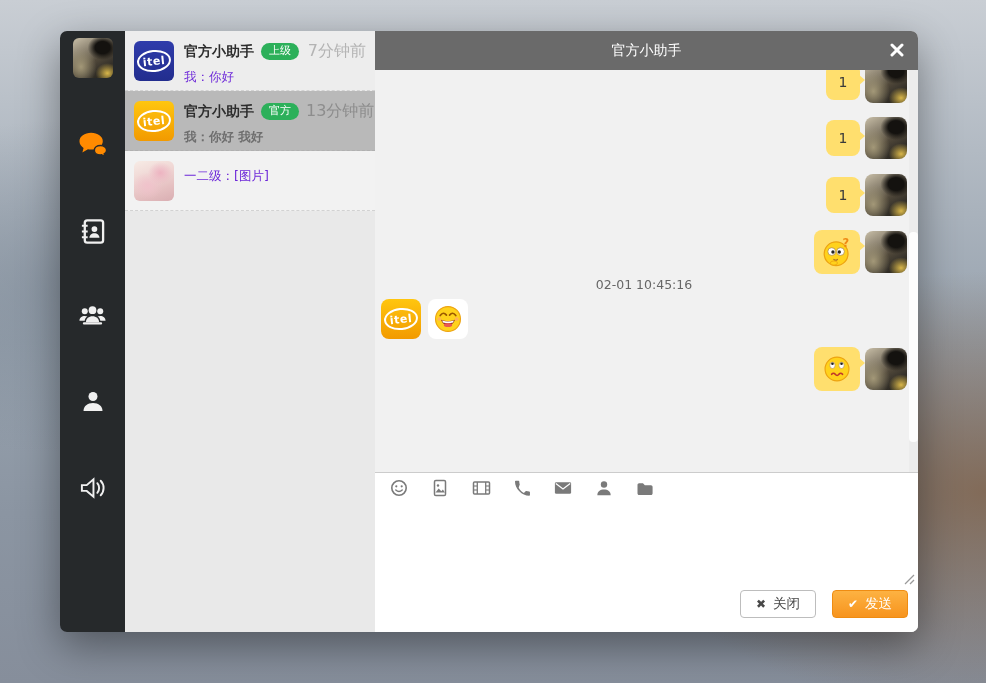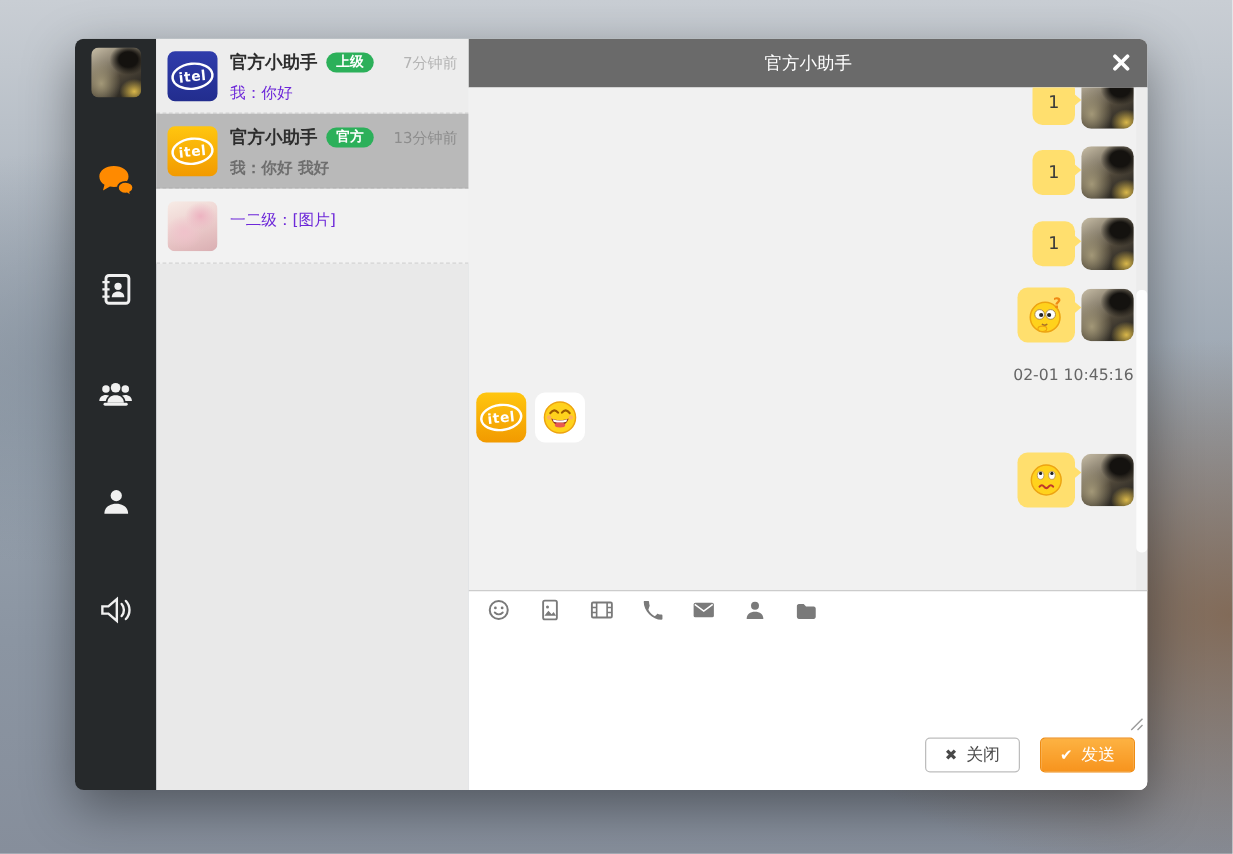--- a/index.html
+++ b/index.html
@@ -46,43 +46,43 @@
   .ci-avatar.yellow{background:linear-gradient(180deg,#ffc60f 0%,#f29a00 100%);}
   .ci-avatar.roses{background:
       radial-gradient(45% 40% at 66% 30%, #edb3c1 0%, rgba(237,179,193,0) 70%),
       radial-gradient(50% 45% at 34% 62%, #f0c2cb 0%, rgba(240,194,203,0) 75%),
       linear-gradient(160deg,#f7ece6 0%,#efd5d3 40%,#e5c0c1 70%,#d9aeb2 100%);}
   .itel-oval{border:2px solid #fff;border-radius:50%;width:30px;height:18px;display:flex;align-items:center;justify-content:center;
       color:#fff;font-size:11px;font-weight:bold;transform:rotate(-6deg);letter-spacing:.5px;}
   .ci-main{flex:1;min-width:0;}
   .ci-top{display:flex;align-items:center;gap:7px;}
   .ci-title{font-size:14px;font-weight:bold;color:#2d2d2d;white-space:nowrap;}
-  .badge{font-size:11px;color:#fff;background:#2cb05a;border-radius:9px;padding:2px 8px;line-height:1.1;flex:none;font-weight:bold;}
-  .ci-time{margin-left:auto;font-size:12px;color:#b4b4b4;flex:none;}
+  .badge{font-size:11px;color:#fff;background:#2cb05a;border-radius:9px;padding:2px 8px;line-height:1.1;flex:none;}
+  .ci-time{margin-left:auto;font-size:16px;color:#b4b4b4;flex:none;}
   .selected .ci-time{color:#8d8d8d;}
   .ci-preview{font-size:12.5px;color:#6d28d9;margin-top:7px;white-space:nowrap;overflow:hidden;}
   .selected .ci-preview{color:#6e6e6e;font-weight:bold;}
   
   .chat{flex:1;display:flex;flex-direction:column;background:#fff;min-width:0;}
   .chat-header{height:39px;background:#6a6a6a;position:relative;display:flex;align-items:center;justify-content:center;flex:none;}
   .chat-title{color:#fff;font-size:14px;}
   .close-btn{position:absolute;right:10px;top:8px;width:22px;height:22px;display:flex;align-items:center;justify-content:center;cursor:pointer;}
   .messages{height:402px;flex:none;background:#f1f1f1;position:relative;overflow:hidden;padding:0 11px 0 6px;box-sizing:border-box;}
   .msg-row{display:flex;align-items:center;justify-content:flex-end;gap:5px;}
   .msg-row.left{justify-content:flex-start;gap:7px;}
   .avatar42{width:42px;height:42px;border-radius:8px;flex:none;}
   .bubble{position:relative;background:#ffdf6e;border-radius:8px;min-height:36px;display:flex;align-items:center;justify-content:center;
       font-size:14px;color:#3a3a3a;padding:0 10px;box-sizing:border-box;}
   .bubble.tail-r::after{content:"";position:absolute;right:-11px;top:10px;border:6px solid transparent;border-left:7px solid #ffdf6e;}
   .bubble.num{width:34px;}
   .bubble.emoji-b{width:46px;height:44px;padding:0;}
   .bubble.white{background:#fff;width:40px;height:40px;padding:0;}
   .timestamp{text-align:center;font-size:12.5px;color:#666;}
   .r1{margin-top:-9px;} .r2{margin-top:14px;} .r3{margin-top:15px;} .r4{margin-top:14px;}
-  .t1{margin-top:18px;text-align:right;} .r5{margin-top:7px;} .t2{margin-top:15px;} .r6{margin-top:8px;} .r7{margin-top:11px;}
+  .t1{margin-top:3px;} .r5{margin-top:7px;} .t2{margin-top:15px;} .r6{margin-top:8px;} .r7{margin-top:11px;}
   .scroll-track{position:absolute;top:0;right:0;bottom:0;width:9px;background:#ececec;}
   .scroll-thumb{position:absolute;top:162px;right:0;width:9px;height:210px;background:#fdfdfd;border-radius:4px;cursor:pointer;}
   .toolbar{height:30px;flex:none;border-top:1px solid #cccccc;background:#fff;display:flex;align-items:center;gap:21px;padding-left:14px;}
   .tb-icon{width:20px;height:20px;display:flex;align-items:center;justify-content:center;cursor:pointer;}
   .editor{flex:1;position:relative;background:#fff;}
   .editor textarea{width:100%;height:100%;border:none;outline:none;resize:none;box-sizing:border-box;padding:8px 12px;
       font-family:"DejaVu Sans","Liberation Sans",sans-serif;font-size:14px;background:transparent;}
   .grip{position:absolute;right:3px;bottom:1px;width:13px;height:13px;cursor:nwse-resize;}
   .actions{height:42px;flex:none;background:#fff;display:flex;align-items:flex-start;justify-content:flex-end;gap:16px;padding:6px 10px 0 0;}
   .btn{height:28px;border-radius:4px;font-size:13.5px;display:inline-flex;align-items:center;gap:7px;padding:0 15px;cursor:pointer;

